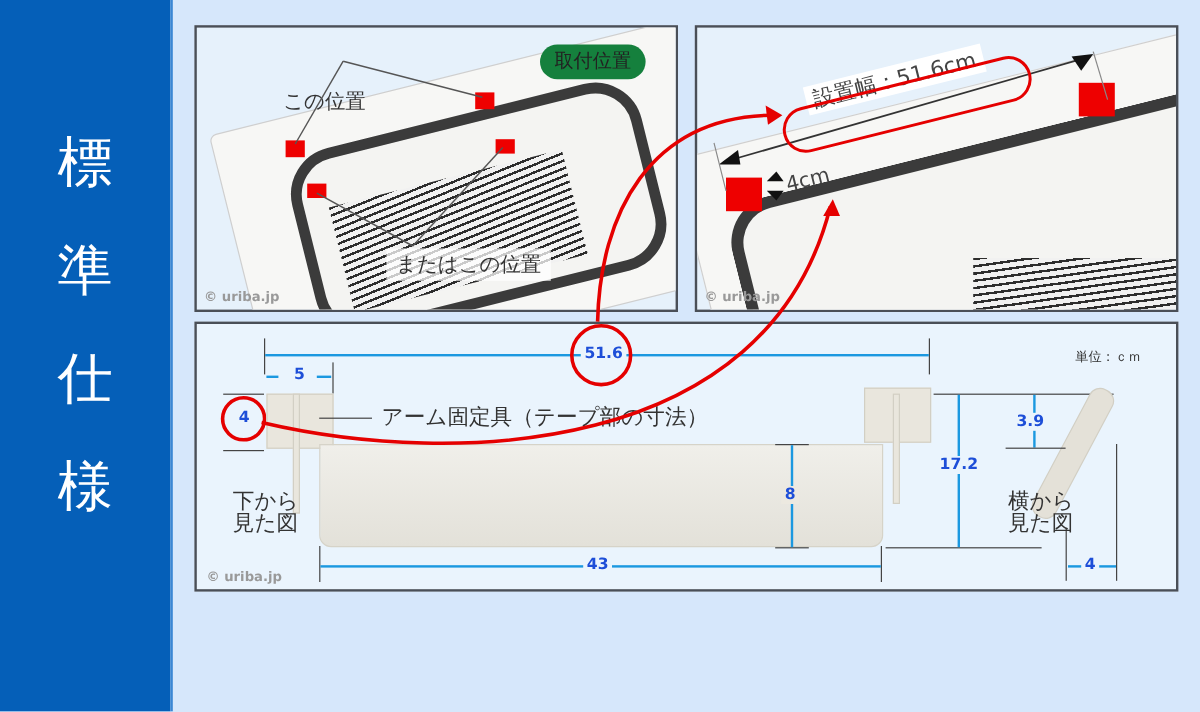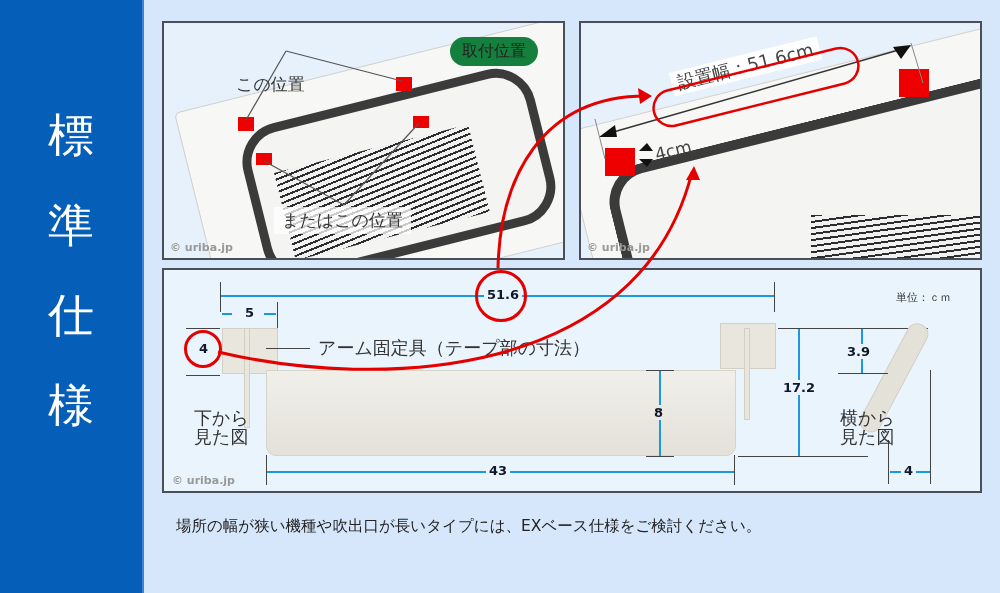--- a/index.html
+++ b/index.html
@@ -8,26 +8,26 @@
   .sidebar { position:absolute; left:0; top:0; width:142px; height:593px; background:#055fb8; }
   .sidebar-divider { position:absolute; left:142px; top:0; width:2px; height:593px; background:#3a86d3; }
   .sidebar-title { position:absolute; left:0; top:108px; width:142px; display:flex; flex-direction:column; align-items:center; gap:36px; }
   .sidebar-title span { color:#fff; font-size:46px; line-height:54px; font-weight:normal; }
   .panel { position:absolute; border:2px solid #4a4f57; background:#eaf4fd; overflow:hidden; }
   .p1 { left:162px; top:21px; width:403px; height:239px; background:#e6f1fb; }
   .p2 { left:579px; top:21px; width:403px; height:239px; background:#e6f1fb; }
   .p3 { left:162px; top:268px; width:820px; height:225px; background:#eaf4fd; }
   .bubble { position:absolute; background:#15803d; border-radius:16px; font-size:16px; color:#222; padding:4px 12px; }
   .callout { position:absolute; font-size:17px; color:#333; }
-  .callout.boxed { background:rgba(255,255,255,0.75); padding:2px 8px; }
+  .callout.boxed { background:rgba(255,255,255,0.75); padding:2px 8px;margin-left:48px; }
   .copyright { position:absolute; font-size:11px; font-weight:bold; color:#999; }
   .ceil-panel { position:absolute; background:#f7f7f5; border:1px solid #cfcfcf; }
   .vent { position:absolute; background:repeating-linear-gradient(172deg,#2d2d2d 0 2px,#f1f1f1 2px 6px); }
   .redsq { position:absolute; background:#ee0000; }
-  .dim { position:absolute; font-size:13px; font-weight:bold; color:#0f172a; background:#eaf4fd; padding:0 3px; }
+  .dim { position:absolute; font-size:13px; font-weight:bold; color:#1d4ed8; background:#eaf4fd; padding:0 3px; }
   .blue-h { position:absolute; height:2px; background:#1b98e0; }
   .blue-v { position:absolute; width:2px; background:#1b98e0; }
   .black-h { position:absolute; height:1px; background:#444; }
   .black-v { position:absolute; width:1px; background:#444; }
   .label-sm { position:absolute; font-size:18px; color:#333; line-height:19px; }
   .deflector { position:absolute; background:linear-gradient(#f0efea,#e3e1d9); border:1px solid #d6d3c8; border-radius:0 0 10px 10px; }
   .mount { position:absolute; background:#e9e6dd; border:1px solid #d2cfc4; }
   .red-circle { position:absolute; border:3px solid #e50000; border-radius:50%; }
   .caption { position:absolute; left:176px; top:512px; width:810px; font-size:15.5px; line-height:28px; color:#222; }
   svg.overlay { position:absolute; left:0; top:0; pointer-events:none; }
@@ -152,14 +152,13 @@
 </div>
 
 <svg class="overlay" width="1000" height="593">
   <path d="M 498 268 C 500 180, 540 95, 648 96" stroke="#e50000" stroke-width="3" fill="none"></path>
   <polygon points="652,96 638,88 640,104" fill="#e50000"></polygon>
   <path d="M 218 352 C 380 390, 640 380, 692 172" stroke="#e50000" stroke-width="3" fill="none"></path>
   <polygon points="694,166 686,180 700,180" fill="#e50000"></polygon>
 </svg>
 
 <div class="caption">
-  <div>場所の幅が狭い機種や吹出口が長いタイプには、EXベース仕様をご検討ください。</div>
 </div>
 
 </body></html>

